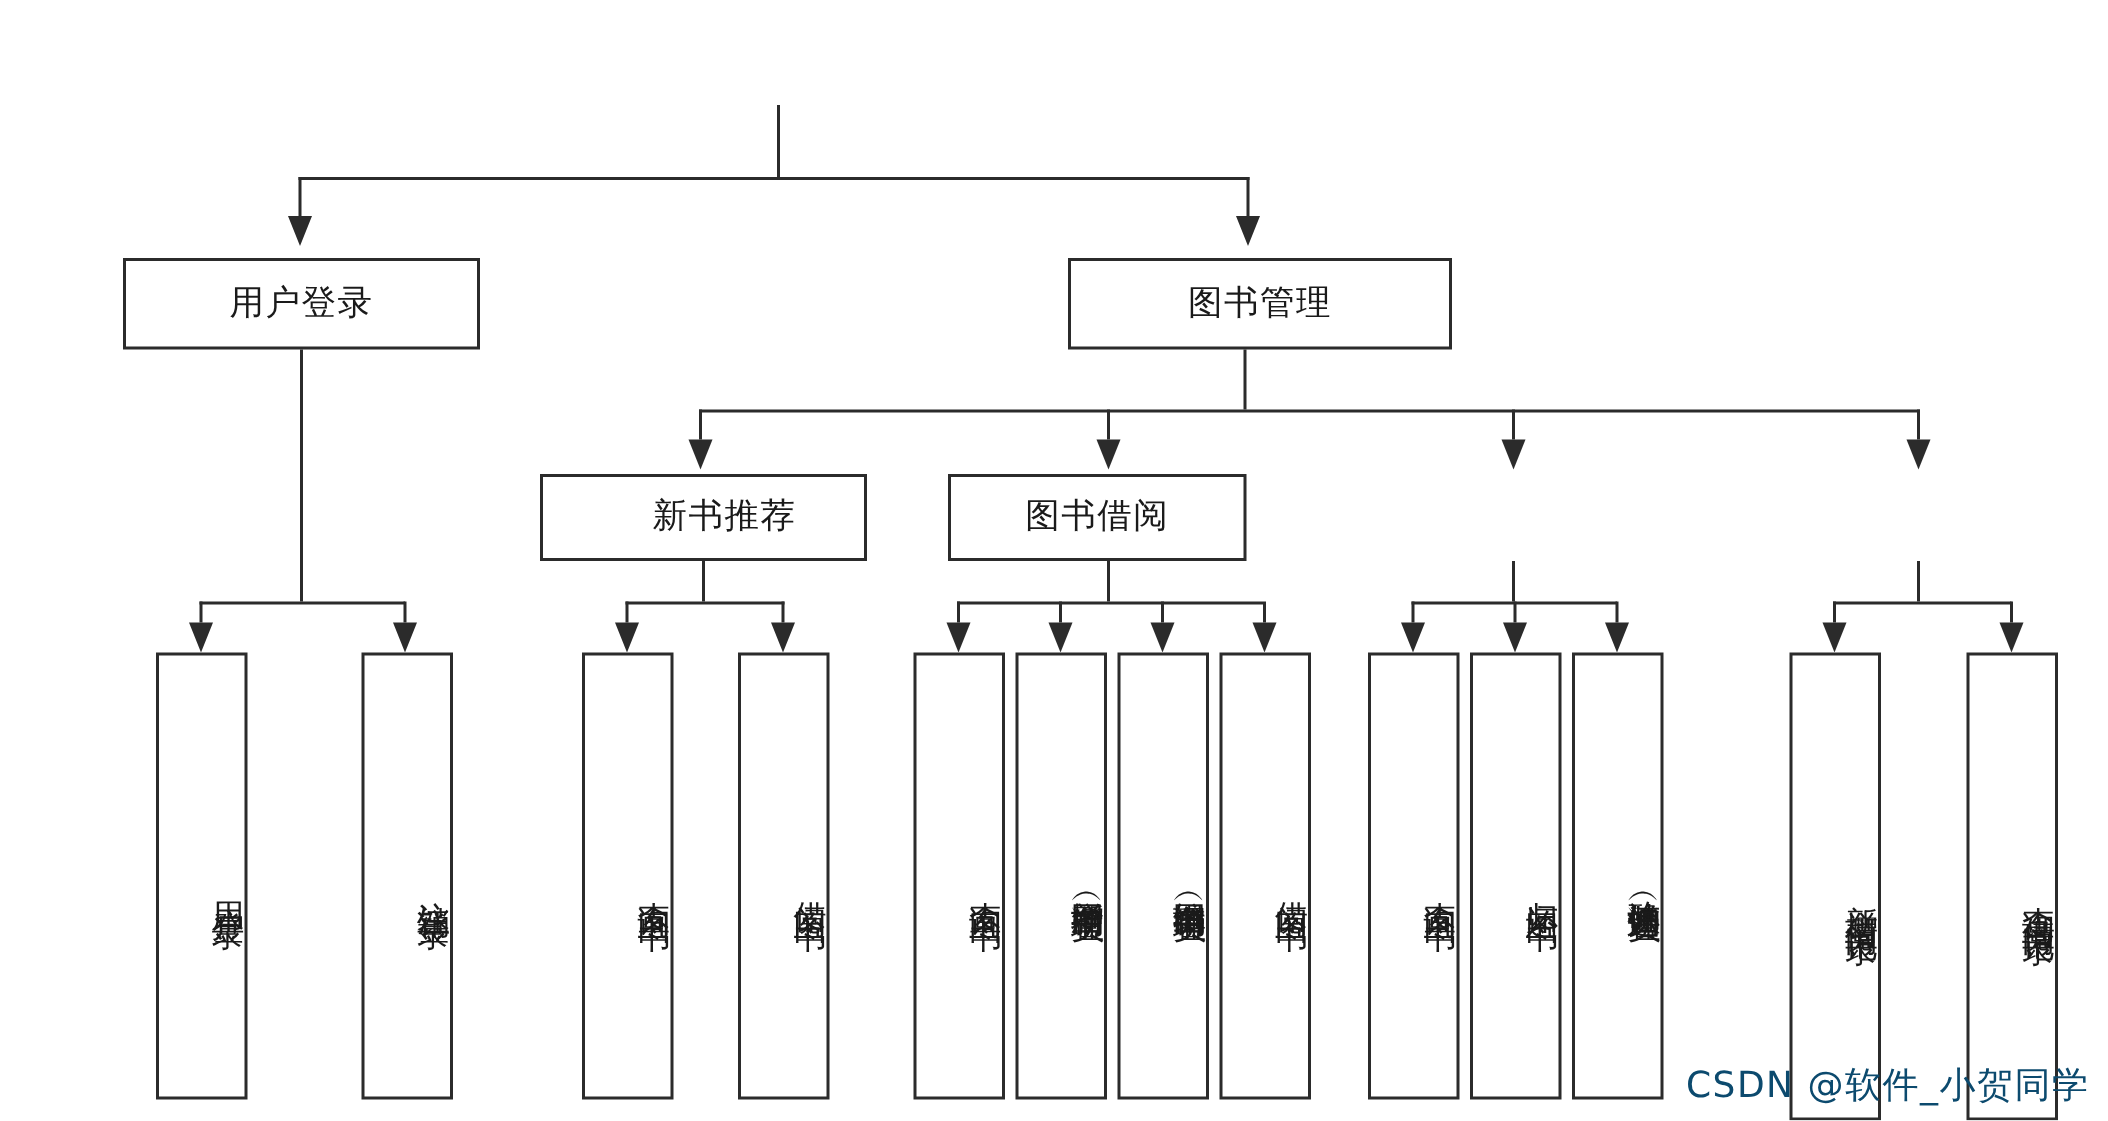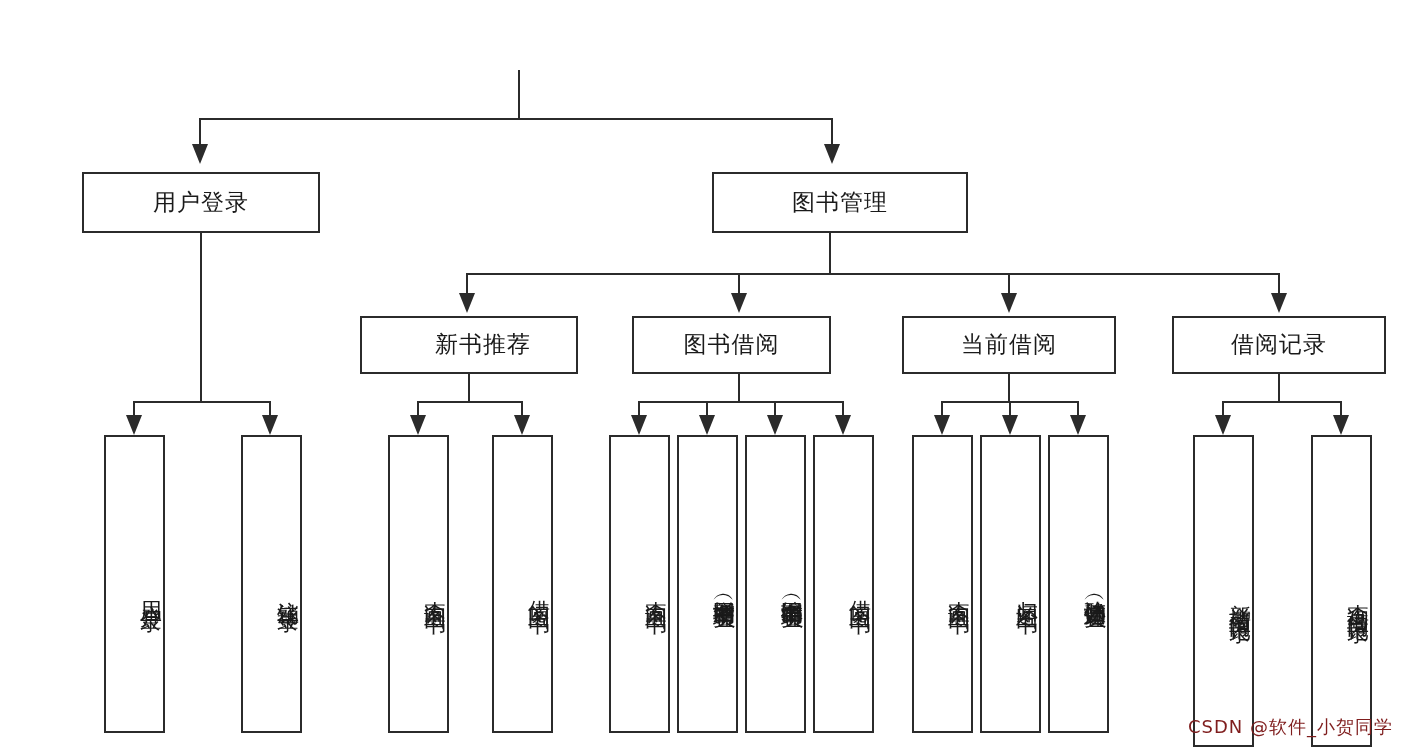--- a/index.html
+++ b/index.html
@@ -64,22 +64,22 @@
     width: 0;
     height: 0;
     border-left: 8px solid transparent;
     border-right: 8px solid transparent;
     border-top: 20px solid #2b2b2b;
   }
   .watermark {
     position: absolute;
     right: 12px;
     bottom: 8px;
-    font-size: 18px;
-    color: #7f1d1d;
+    font-size: 24px;
+    color: #0c4a6e;
     letter-spacing: 1px;
     white-space: nowrap;
     pointer-events: none;
   }
 </style>
 </head>
 <body>
 
 <div id="canvas">
 
@@ -124,26 +124,20 @@
   <div class="arrow" style="left:1001px; top:293px;"></div>
   <div class="conn vline" style="left:1278px; top:273px; width:2px; height:20px;"></div>
   <div class="arrow" style="left:1271px; top:293px;"></div>
 
   <div class="box horiz" style="left:360px; top:316px; width:218px; height:58px;padding-left:28px;">
     <span>新书推荐</span>
   </div>
   <div class="box horiz" style="left:632px; top:316px; width:199px; height:58px;">
     <span>图书借阅</span>
   </div>
-  <div class="box horiz" style="left:902px; top:316px; width:214px; height:58px;">
-    <span>当前借阅</span>
-  </div>
-  <div class="box horiz" style="left:1172px; top:316px; width:214px; height:58px;">
-    <span>借阅记录</span>
-  </div>
 
   <div class="conn vline" style="left:468px; top:374px; width:2px; height:27px;"></div>
   <div class="conn hline" style="left:417px; top:401px; width:106px; height:2px;"></div>
   <div class="conn vline" style="left:417px; top:401px; width:2px; height:14px;"></div>
   <div class="arrow" style="left:410px; top:415px;"></div>
   <div class="conn vline" style="left:521px; top:401px; width:2px; height:14px;"></div>
   <div class="arrow" style="left:514px; top:415px;"></div>
 
   <div class="box vert" style="left:388px; top:435px; width:61px; height:298px;">
     <span class="vtext">查询图书</span>

